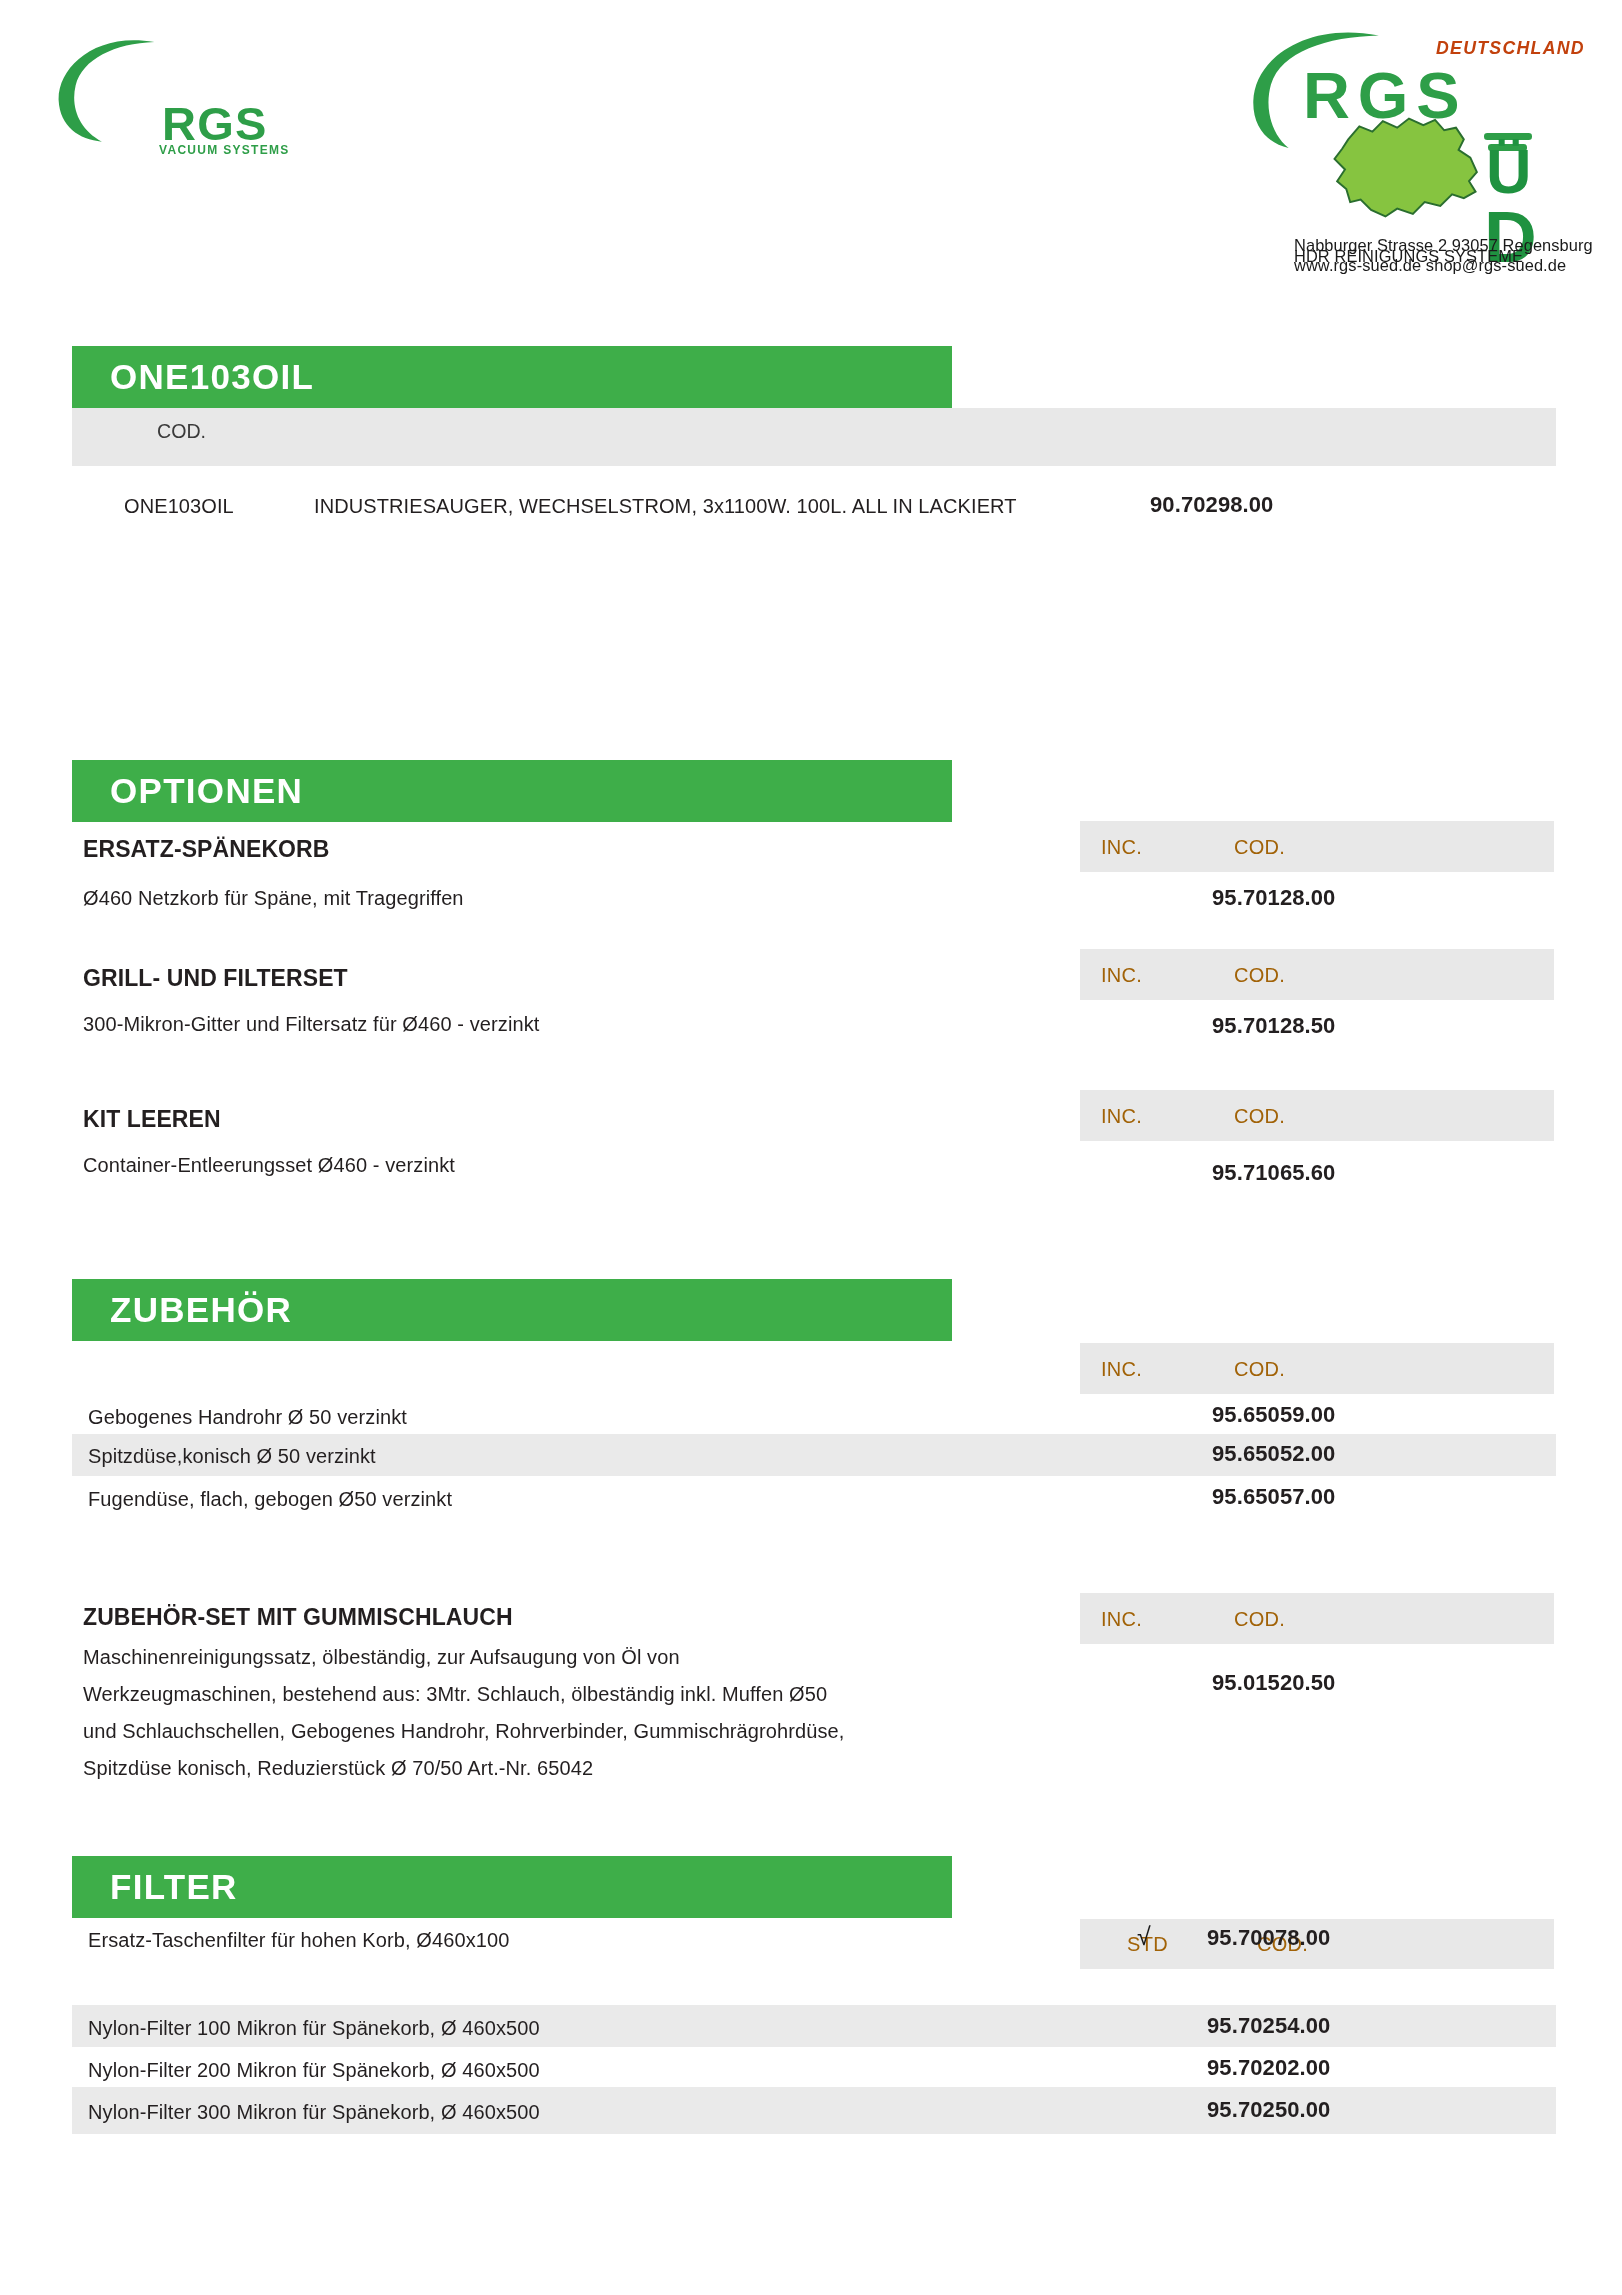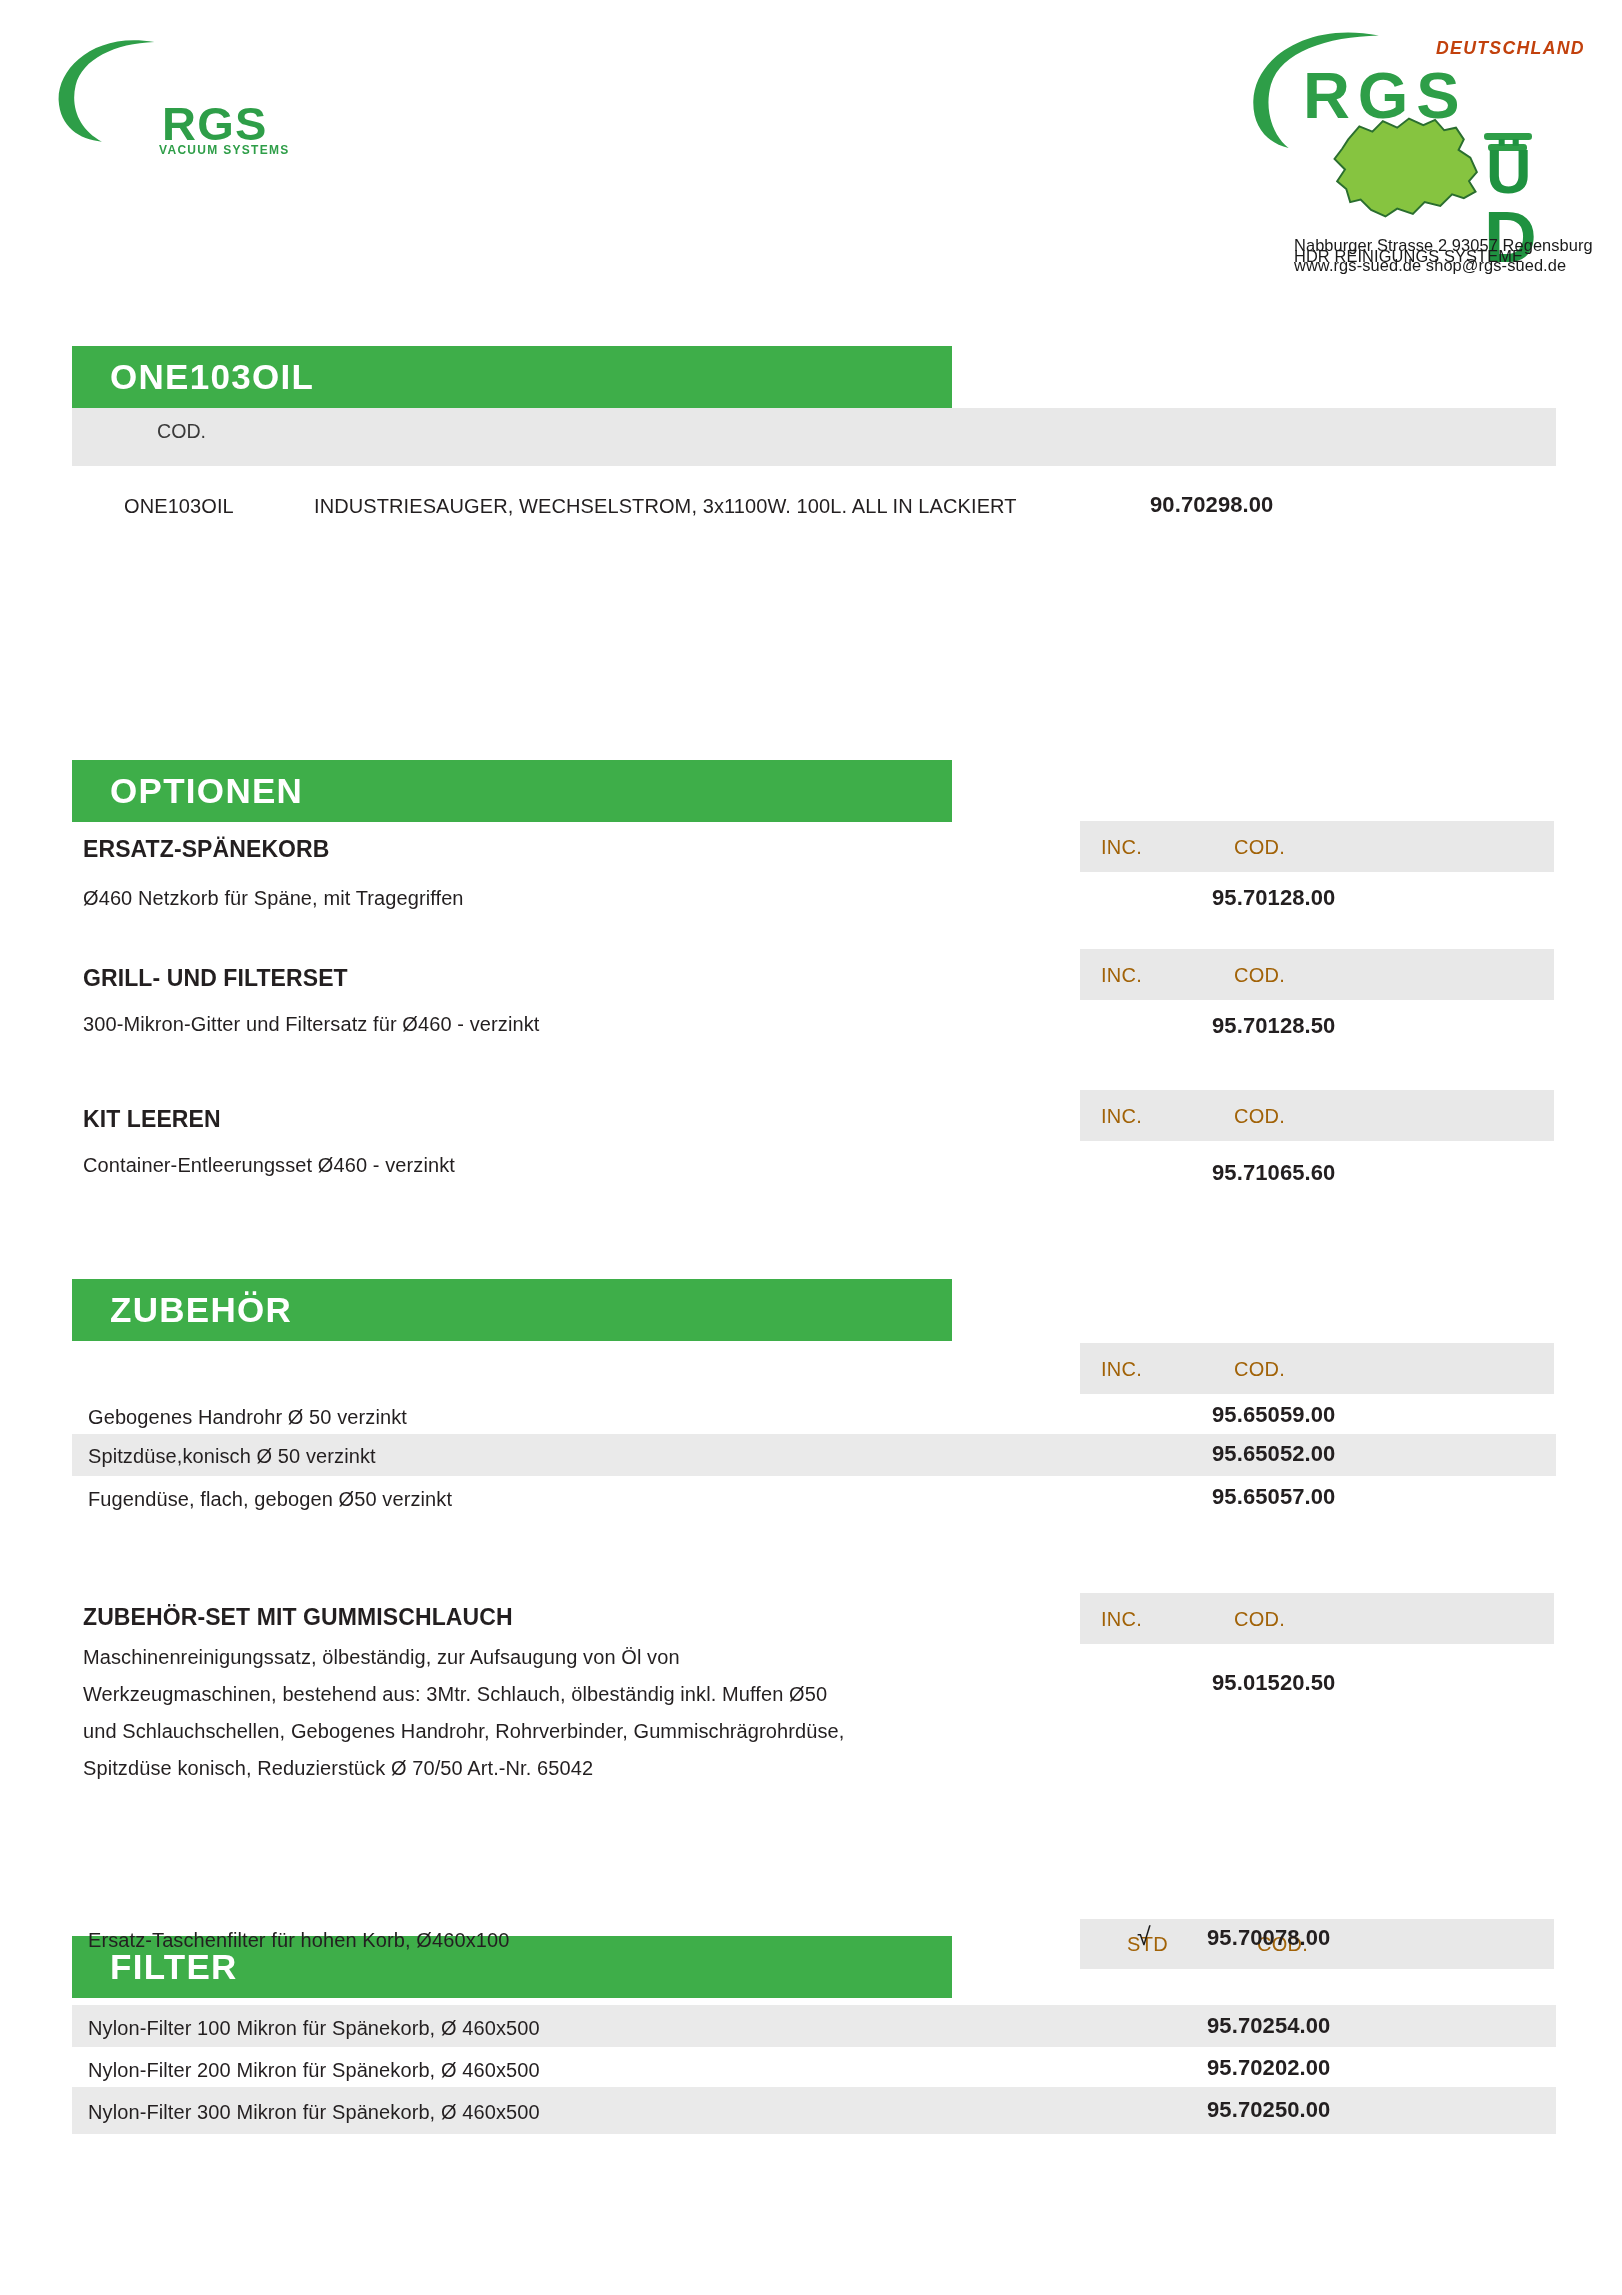--- a/index.html
+++ b/index.html
@@ -161,21 +161,21 @@
     <span class="lab" style="left:154px">COD.</span>
   </div>
   <div class="abs" style="left:83px;top:1639px;width:916px">
     <div class="para-line">Maschinenreinigungssatz, ölbeständig, zur Aufsaugung von Öl von</div>
     <div class="para-line">Werkzeugmaschinen, bestehend aus: 3Mtr. Schlauch, ölbeständig inkl. Muffen Ø50</div>
     <div class="para-line">und Schlauchschellen, Gebogenes Handrohr, Rohrverbinder, Gummischrägrohrdüse,</div>
     <div class="para-line">Spitzdüse konisch, Reduzierstück Ø 70/50 Art.-Nr. 65042</div>
   </div>
   <div class="code-val" style="left:1212px;top:1670px">95.01520.50</div>
 
-  <div class="green-bar" style="top:1936px">FILTER</div>
+  <div class="green-bar" style="top:1856px">FILTER</div>
   <div class="gray-bar inc-cod-bar" style="top:1919px;height:50px">
     <span class="lab" style="left:47px">STD</span>
     <span class="lab" style="left:177px">COD.</span>
   </div>
 
   <div class="zebra" style="top:2005px;height:42px"></div>
   <div class="zebra" style="top:2087px;height:47px"></div>
 
   <div class="abs" style="top:1922px;left:0;width:1516px;height:33px">
     <span class="body-text" style="left:88px;top:6.5px">Ersatz-Taschenfilter für hohen Korb, Ø460x100</span>

